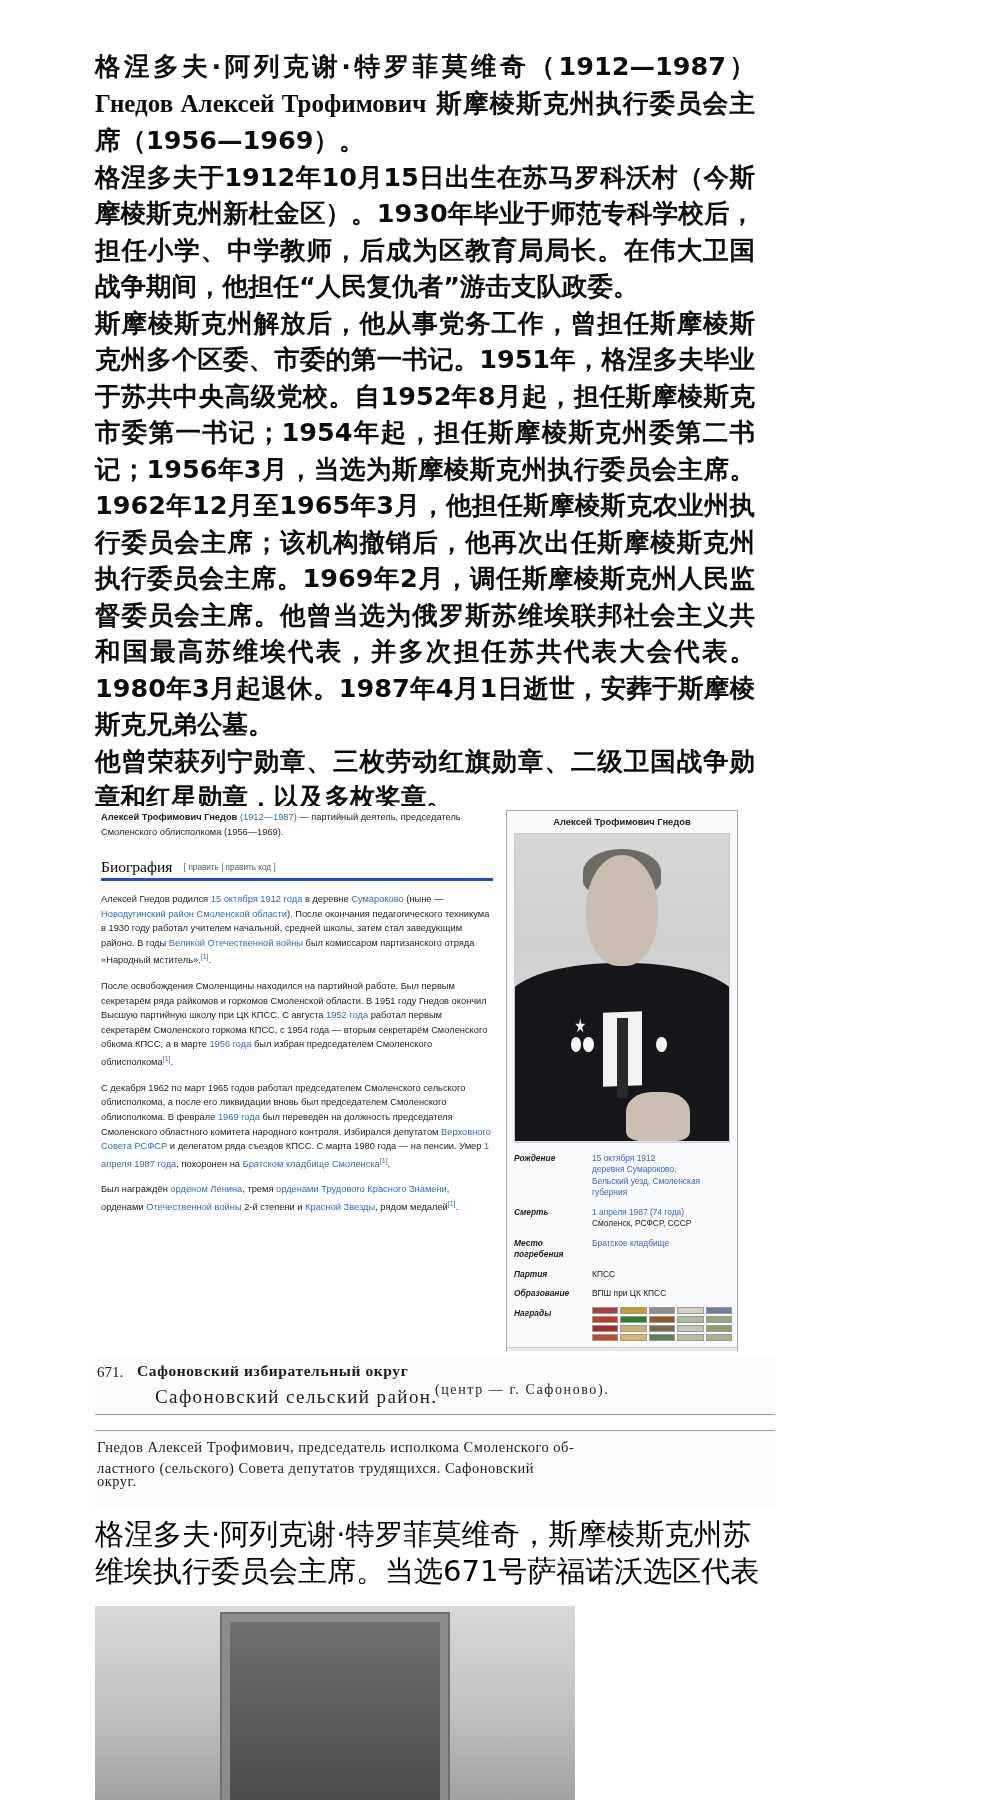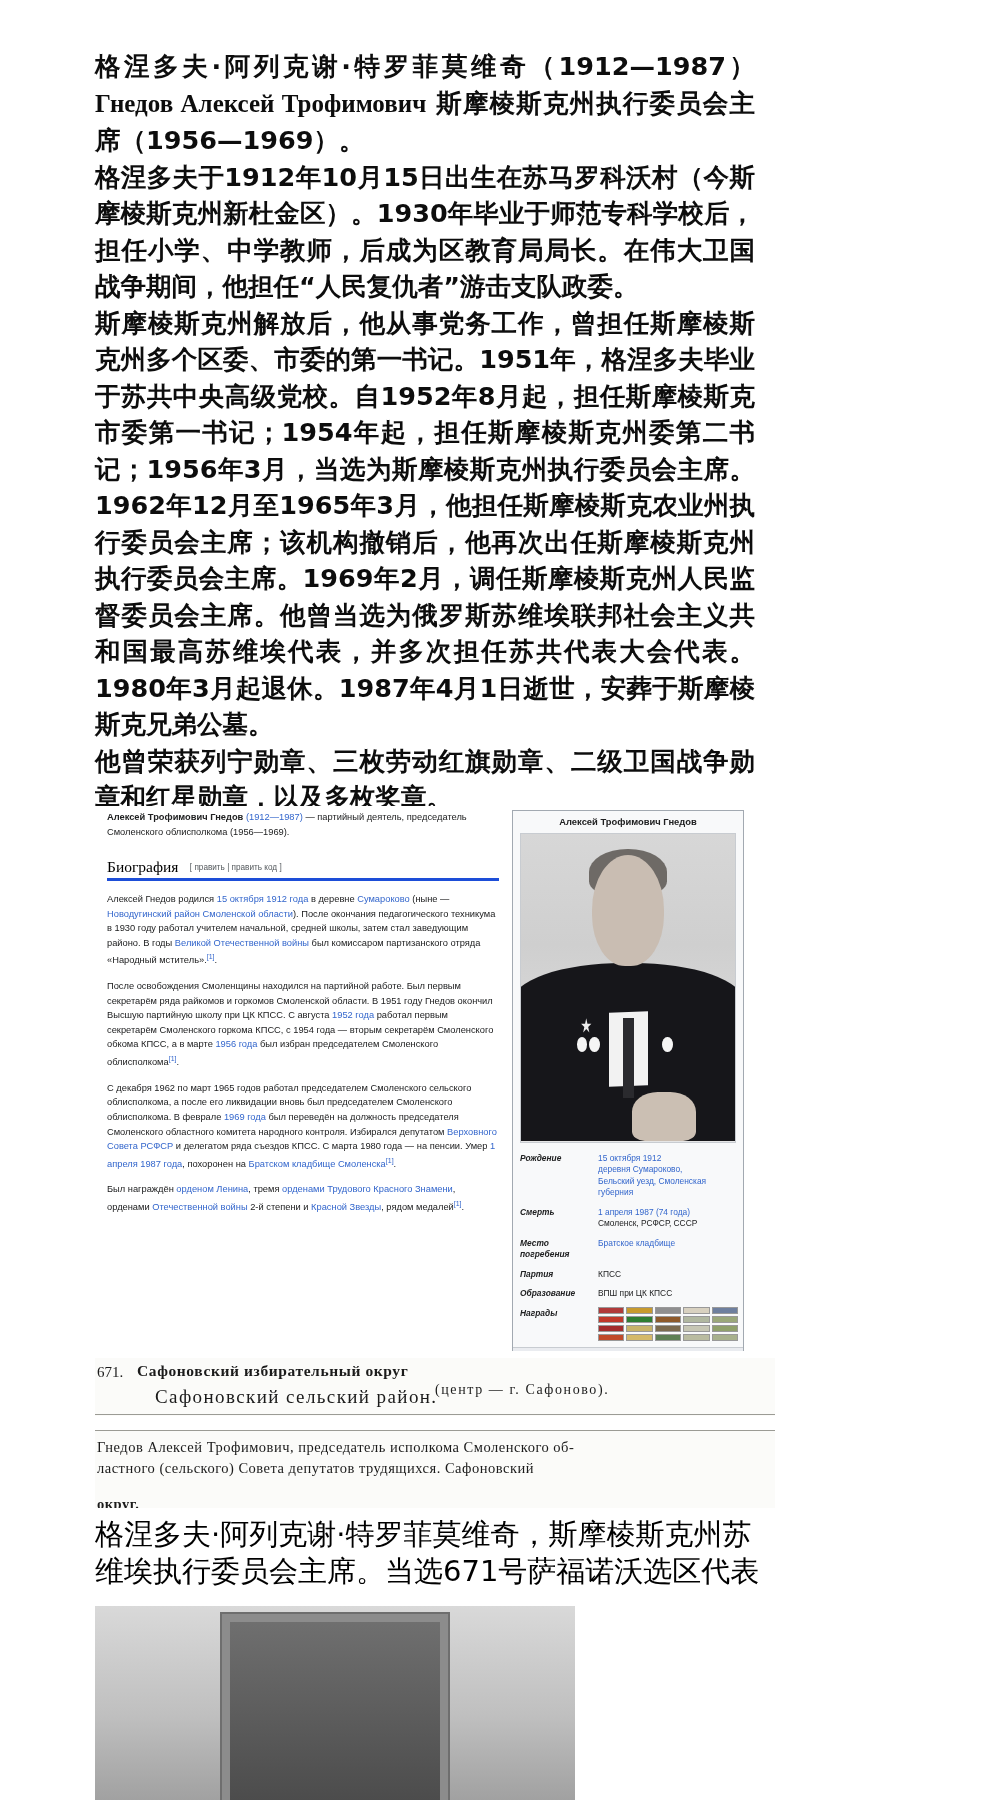--- a/index.html
+++ b/index.html
@@ -32,21 +32,21 @@
     font-family: "DejaVu Sans", "Liberation Sans", sans-serif;
   }
   .cn-ru-inline {
     font-family: "Liberation Serif", "DejaVu Serif", serif;
     font-size: 25px;
   }
 
   
   .wiki {
     position: absolute;
-    left: 101px;
+    left: 95px;
     top: 806px;
     width: 655px;
     height: 545px;
     background: #ffffff;
     font-family: "Liberation Sans", "DejaVu Sans", sans-serif;
     color: #202122;
     overflow: hidden;
   }
   .wiki-left {
     position: absolute;
@@ -356,21 +356,21 @@
     <div class="sl scan-bold" style="left:42px; top:4px;">Сафоновский избирательный округ</div>
     <div class="sl scan-sp" style="left:340px; top:7px;margin-top:17px;">(центр — г. Сафоново).</div>
     <div class="sl scan-l2">Сафоновский сельский район.</div>
     <div class="rule" style="top:56px;"></div>
   </div>
 
   <div class="scan2">
     <div class="rule" style="top:0px;"></div>
     <div class="s2l" style="left:2px; top:30px;">ластного (сельского) Совета депутатов трудящихся. Сафоновский</div>
     <div class="s2l" style="left:2px; top:9px;">Гнедов Алексей Трофимович, председатель исполкома Смоленского об-</div>
-    <div class="s2l" style="left:2px; top:66px;font-weight:bold;">округ.</div>
+    <div class="s2l" style="left:2px; top:43px;">округ.</div>
   </div>
 
   <div class="cn-bottom">
     <p class="cn-p">格涅多夫·阿列克谢·特罗菲莫维奇，斯摩棱斯克州苏</p>
     <p class="cn-p">维埃执行委员会主席。当选671号萨福诺沃选区代表</p>
   </div>
 
   <div class="photostrip">
     <div class="ps-inner"></div>
     <div class="ps-frame">

